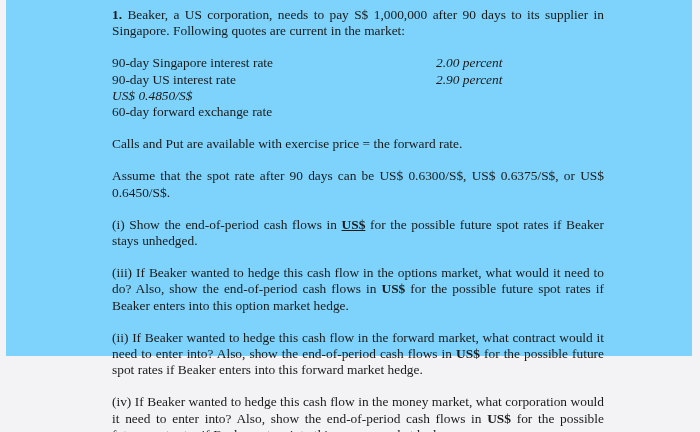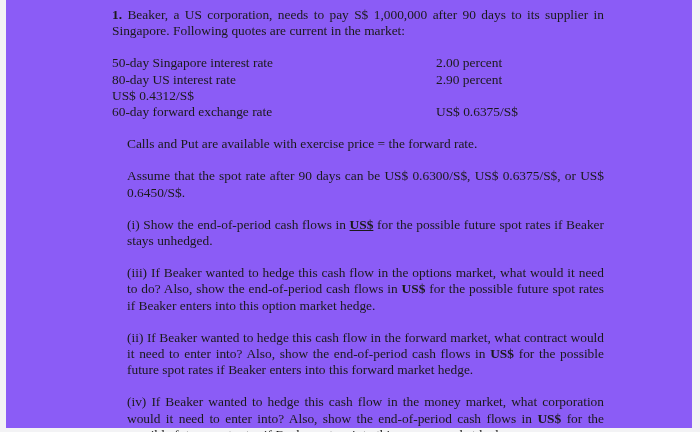--- a/index.html
+++ b/index.html
@@ -3,59 +3,58 @@
   <meta charset="utf-8">
   <style>
     html, body { margin: 0; padding: 0; }
     body {
       width: 700px; height: 432px; overflow: hidden;
       background: #f3f3f5;
       font-family: "Liberation Serif", "DejaVu Serif", serif;
       color: #1a1a1a;
     }
     .page {
-      position: absolute; left: 6px; top: 0; width: 686px; height: 428px;
-      background: #8b5cf6;
+      position: absolute; left: 6px; top: 0; width: 686px; height: 356px;
+      background: #7dd3fc;
     }
     .content {
       position: absolute; left: 106px; top: 7px; width: 492px;
       font-size: 13.4px; line-height: 16.2px;
     }
     p { margin: 0; text-align: justify; }
     .b { font-weight: bold; }
     .u { font-weight: bold; text-decoration: underline; }
     .quotes { margin-top: 16px; }
     .qrow { display: flex; height: 16.2px; }
     .qlabel { width: 324px; }
-    .qval { flex: 1; }
-    .gap { margin-top: 16px; margin-left: 15px; }
+    .qval { flex: 1; font-style: italic; }
+    .gap { margin-top: 16px; }
   </style>
 </head>
 <body>
 
 <div class="page">
   <div class="content">
 
     <p><span class="b">1.</span><span> Beaker, a US corporation, needs to pay S$ 1,000,000 after 90 days to its supplier in Singapore.  Following quotes are current in the market:</span></p>
 
     <div class="quotes">
       <div class="qrow">
-        <span class="qlabel">50-day Singapore interest rate</span>
+        <span class="qlabel">90-day Singapore interest rate</span>
         <span class="qval">2.00 percent</span>
       </div>
       <div class="qrow">
-        <span class="qlabel">80-day US interest rate</span>
+        <span class="qlabel">90-day US interest rate</span>
         <span class="qval">2.90 percent</span>
       </div>
       <div class="qrow">
-        <span class="qval">US$ 0.4312/S$</span>
+        <span class="qval">US$ 0.4850/S$</span>
       </div>
       <div class="qrow">
         <span class="qlabel">60-day forward exchange rate</span>
-        <span class="qval">US$ 0.6375/S$</span>
       </div>
     </div>
 
     <p class="gap">Calls and Put are available with exercise price = the forward rate.</p>
 
     <p class="gap">Assume that the spot rate after 90 days can be US$ 0.6300/S$, US$ 0.6375/S$, or US$ 0.6450/S$.</p>
 
     <p class="gap"><span>(i) Show the end-of-period cash flows in </span><span class="u">US$</span><span> for the possible future spot rates if Beaker stays unhedged.</span></p>
 
     <p class="gap"><span>(iii)  If Beaker wanted to hedge this cash flow in the options market, what would it need to do?  Also, show the end-of-period cash flows in </span><span class="b">US$</span><span> for the possible future spot rates if Beaker enters into this option market hedge.</span></p>

